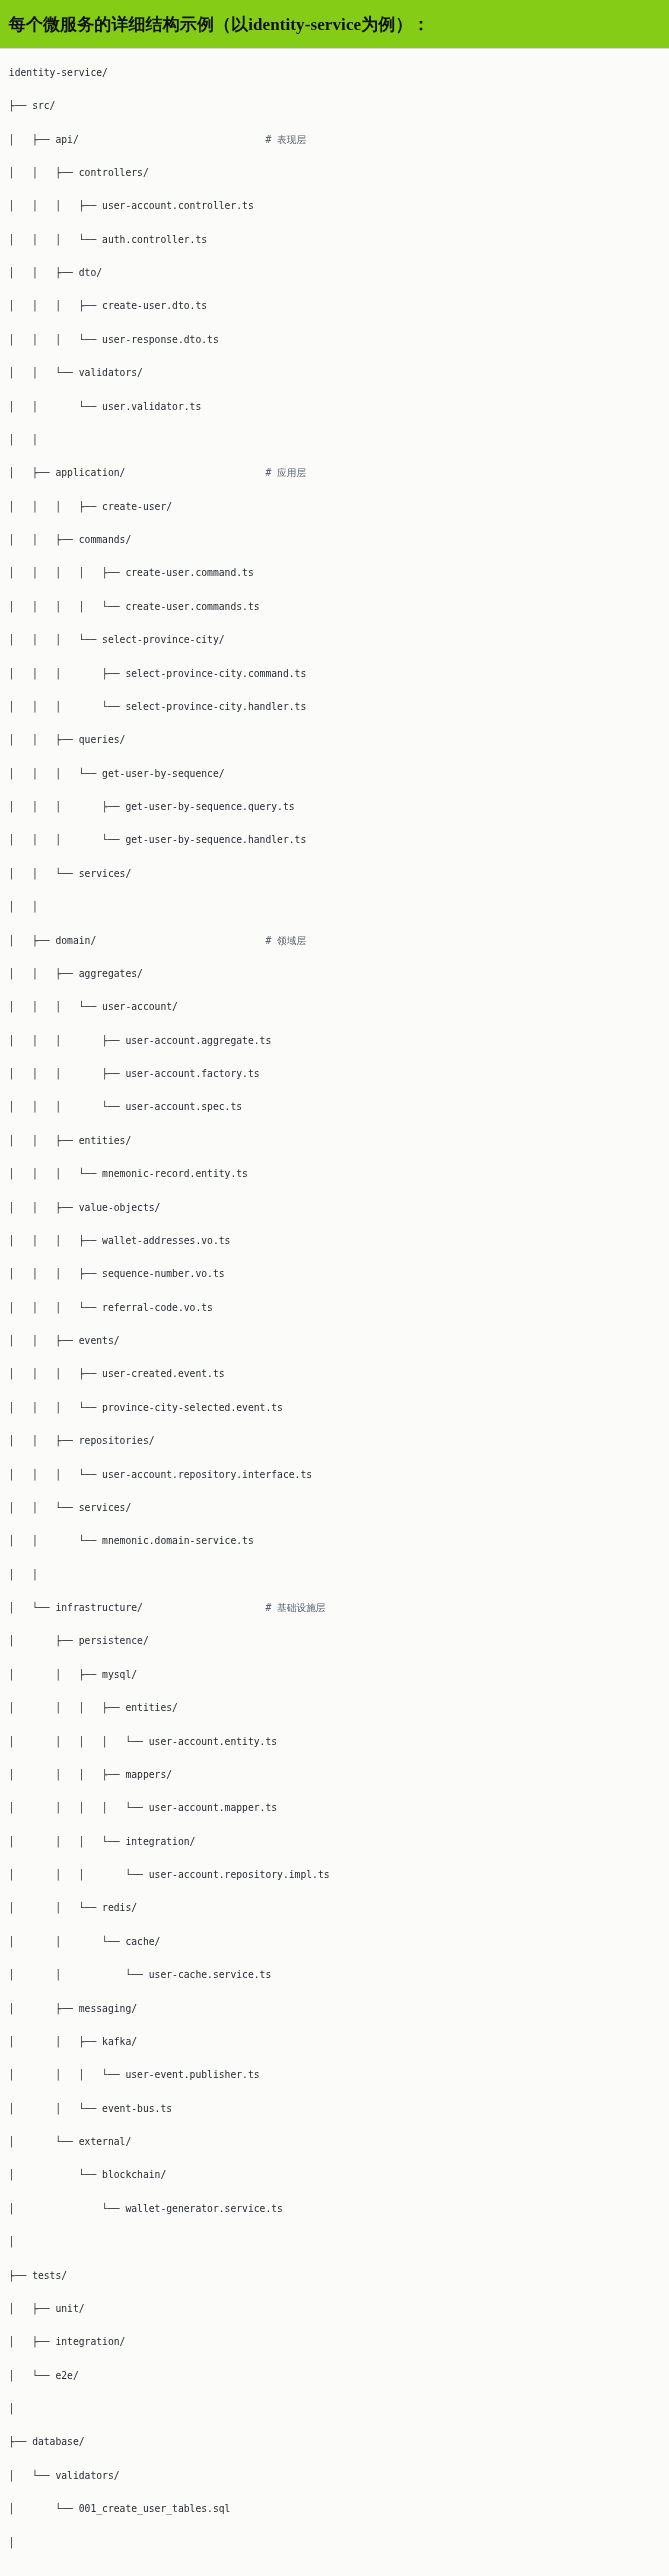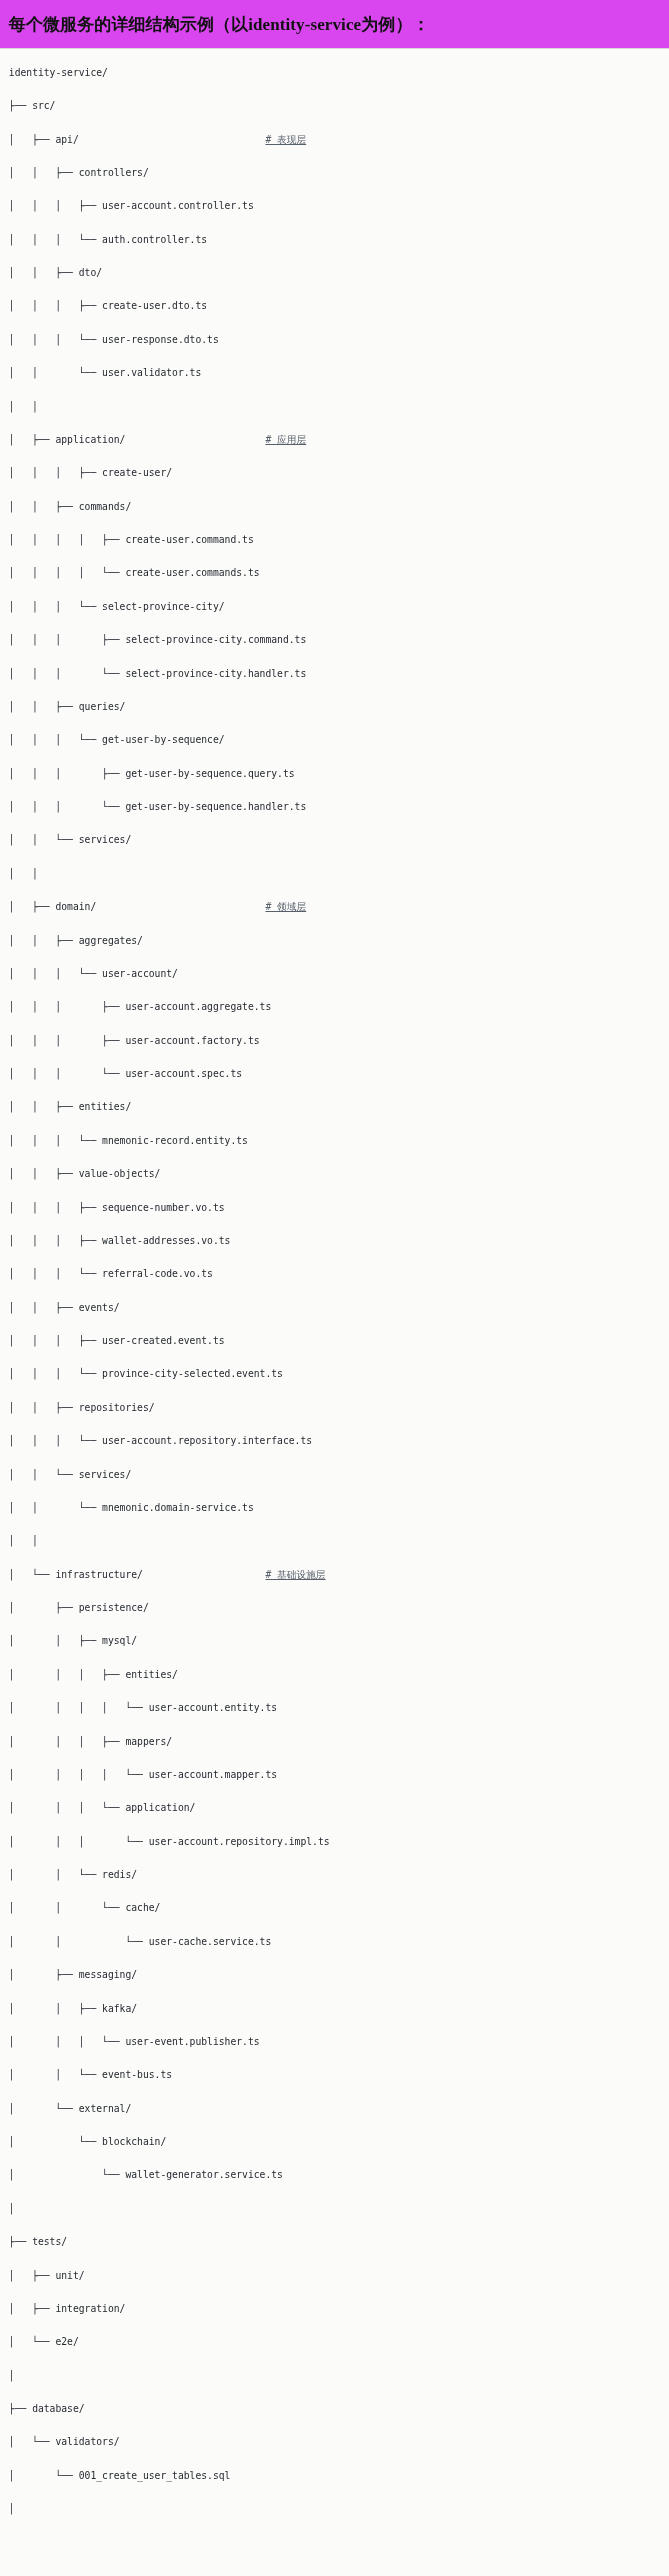--- a/index.html
+++ b/index.html
@@ -14,21 +14,21 @@
     -webkit-font-smoothing: antialiased;
   }
   .page {
     width: 669px;
     box-sizing: border-box;
     background: #ffffff;
   }
 
   
   .heading-block {
-    background: #d946ef;
+    background: #84cc16;
     padding: 13.8px 8.8px 12.5px 8.8px;
     border-bottom: 0.6px solid #d8d8d2;
     box-sizing: border-box;
   }
   .heading-title {
     font-family: "Liberation Serif", serif;
     font-weight: bold;
     font-size: 17px;
     line-height: 1.25;
     color: #111111;
@@ -46,41 +46,42 @@
     margin: 0;
     font-family: "DejaVu Sans Mono", "Liberation Mono", monospace;
     font-size: 9.7px;
     line-height: 1.72;
     color: #24292f;
     white-space: pre;
     letter-spacing: 0px;
   }
   .tree-line { display: block; }
   .tree-path { color: #24292f; }
-  .tree-comment { color: #57606a; text-decoration: underline; }
+  .tree-comment { color: #57606a; }
 </style>
 </head>
 <body>
 
 <div class="page">
 
   <div class="heading-block">
     <div class="heading-title">每个微服务的详细结构示例（以identity-service为例）：</div>
   </div>
 
   <div class="tree-block">
     <pre class="tree" id="tree-pre"><span class="tree-line"><span class="tree-path">identity-service/</span></span>
 <span class="tree-line"><span class="tree-path">├── src/</span></span>
 <span class="tree-line"><span class="tree-path">│   ├── api/</span><span>                                </span><span class="tree-comment"># 表现层</span></span>
 <span class="tree-line"><span class="tree-path">│   │   ├── controllers/</span></span>
 <span class="tree-line"><span class="tree-path">│   │   │   ├── user-account.controller.ts</span></span>
 <span class="tree-line"><span class="tree-path">│   │   │   └── auth.controller.ts</span></span>
 <span class="tree-line"><span class="tree-path">│   │   ├── dto/</span></span>
 <span class="tree-line"><span class="tree-path">│   │   │   ├── create-user.dto.ts</span></span>
 <span class="tree-line"><span class="tree-path">│   │   │   └── user-response.dto.ts</span></span>
+<span class="tree-line"><span class="tree-path">│   │   └── validators/</span></span>
 <span class="tree-line"><span class="tree-path">│   │       └── user.validator.ts</span></span>
 <span class="tree-line"><span class="tree-path">│   │</span></span>
 <span class="tree-line"><span class="tree-path">│   ├── application/</span><span>                        </span><span class="tree-comment"># 应用层</span></span>
 <span class="tree-line"><span class="tree-path">│   │   │   ├── create-user/</span></span>
 <span class="tree-line"><span class="tree-path">│   │   ├── commands/</span></span>
 <span class="tree-line"><span class="tree-path">│   │   │   │   ├── create-user.command.ts</span></span>
 <span class="tree-line"><span class="tree-path">│   │   │   │   └── create-user.commands.ts</span></span>
 <span class="tree-line"><span class="tree-path">│   │   │   └── select-province-city/</span></span>
 <span class="tree-line"><span class="tree-path">│   │   │       ├── select-province-city.command.ts</span></span>
 <span class="tree-line"><span class="tree-path">│   │   │       └── select-province-city.handler.ts</span></span>
@@ -92,39 +93,39 @@
 <span class="tree-line"><span class="tree-path">│   │</span></span>
 <span class="tree-line"><span class="tree-path">│   ├── domain/</span><span>                             </span><span class="tree-comment"># 领域层</span></span>
 <span class="tree-line"><span class="tree-path">│   │   ├── aggregates/</span></span>
 <span class="tree-line"><span class="tree-path">│   │   │   └── user-account/</span></span>
 <span class="tree-line"><span class="tree-path">│   │   │       ├── user-account.aggregate.ts</span></span>
 <span class="tree-line"><span class="tree-path">│   │   │       ├── user-account.factory.ts</span></span>
 <span class="tree-line"><span class="tree-path">│   │   │       └── user-account.spec.ts</span></span>
 <span class="tree-line"><span class="tree-path">│   │   ├── entities/</span></span>
 <span class="tree-line"><span class="tree-path">│   │   │   └── mnemonic-record.entity.ts</span></span>
 <span class="tree-line"><span class="tree-path">│   │   ├── value-objects/</span></span>
+<span class="tree-line"><span class="tree-path">│   │   │   ├── wallet-addresses.vo.ts</span></span>
 <span class="tree-line"><span class="tree-path">│   │   │   ├── sequence-number.vo.ts</span></span>
-<span class="tree-line"><span class="tree-path">│   │   │   ├── wallet-addresses.vo.ts</span></span>
 <span class="tree-line"><span class="tree-path">│   │   │   └── referral-code.vo.ts</span></span>
 <span class="tree-line"><span class="tree-path">│   │   ├── events/</span></span>
 <span class="tree-line"><span class="tree-path">│   │   │   ├── user-created.event.ts</span></span>
 <span class="tree-line"><span class="tree-path">│   │   │   └── province-city-selected.event.ts</span></span>
 <span class="tree-line"><span class="tree-path">│   │   ├── repositories/</span></span>
 <span class="tree-line"><span class="tree-path">│   │   │   └── user-account.repository.interface.ts</span></span>
 <span class="tree-line"><span class="tree-path">│   │   └── services/</span></span>
 <span class="tree-line"><span class="tree-path">│   │       └── mnemonic.domain-service.ts</span></span>
 <span class="tree-line"><span class="tree-path">│   │</span></span>
 <span class="tree-line"><span class="tree-path">│   └── infrastructure/</span><span>                     </span><span class="tree-comment"># 基础设施层</span></span>
 <span class="tree-line"><span class="tree-path">│       ├── persistence/</span></span>
 <span class="tree-line"><span class="tree-path">│       │   ├── mysql/</span></span>
 <span class="tree-line"><span class="tree-path">│       │   │   ├── entities/</span></span>
 <span class="tree-line"><span class="tree-path">│       │   │   │   └── user-account.entity.ts</span></span>
 <span class="tree-line"><span class="tree-path">│       │   │   ├── mappers/</span></span>
 <span class="tree-line"><span class="tree-path">│       │   │   │   └── user-account.mapper.ts</span></span>
-<span class="tree-line"><span class="tree-path">│       │   │   └── application/</span></span>
+<span class="tree-line"><span class="tree-path">│       │   │   └── integration/</span></span>
 <span class="tree-line"><span class="tree-path">│       │   │       └── user-account.repository.impl.ts</span></span>
 <span class="tree-line"><span class="tree-path">│       │   └── redis/</span></span>
 <span class="tree-line"><span class="tree-path">│       │       └── cache/</span></span>
 <span class="tree-line"><span class="tree-path">│       │           └── user-cache.service.ts</span></span>
 <span class="tree-line"><span class="tree-path">│       ├── messaging/</span></span>
 <span class="tree-line"><span class="tree-path">│       │   ├── kafka/</span></span>
 <span class="tree-line"><span class="tree-path">│       │   │   └── user-event.publisher.ts</span></span>
 <span class="tree-line"><span class="tree-path">│       │   └── event-bus.ts</span></span>
 <span class="tree-line"><span class="tree-path">│       └── external/</span></span>
 <span class="tree-line"><span class="tree-path">│           └── blockchain/</span></span>

